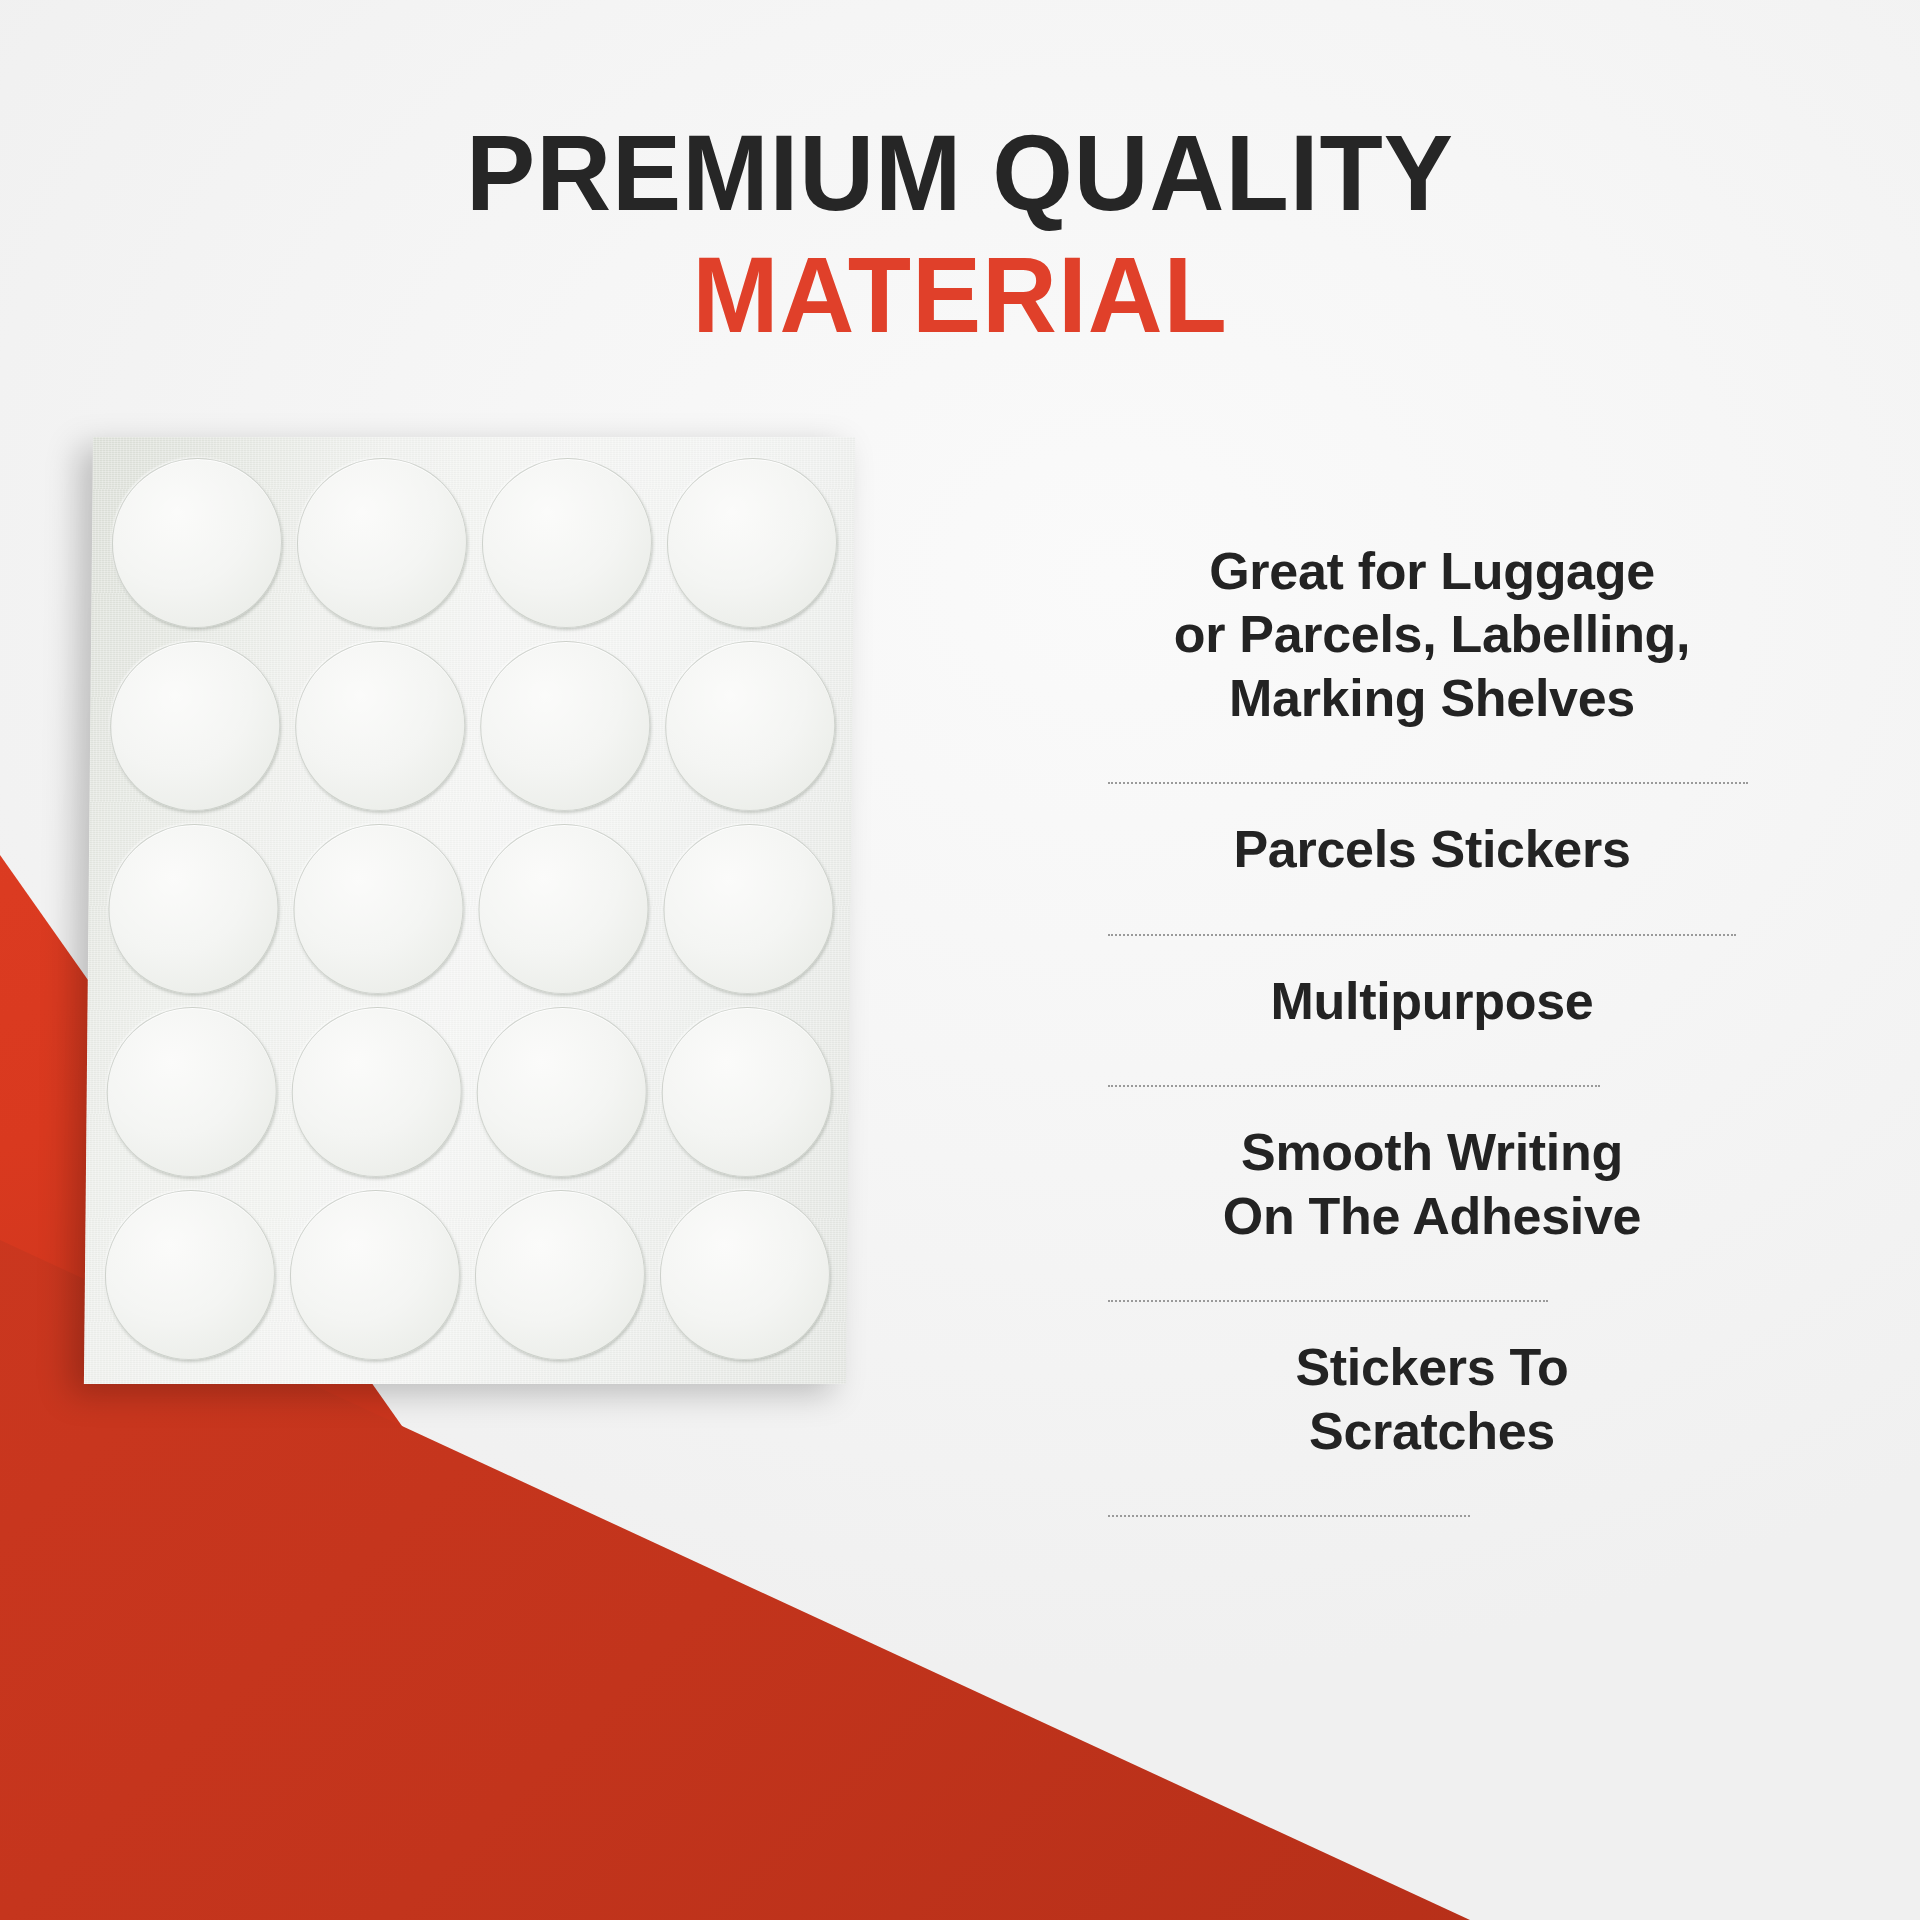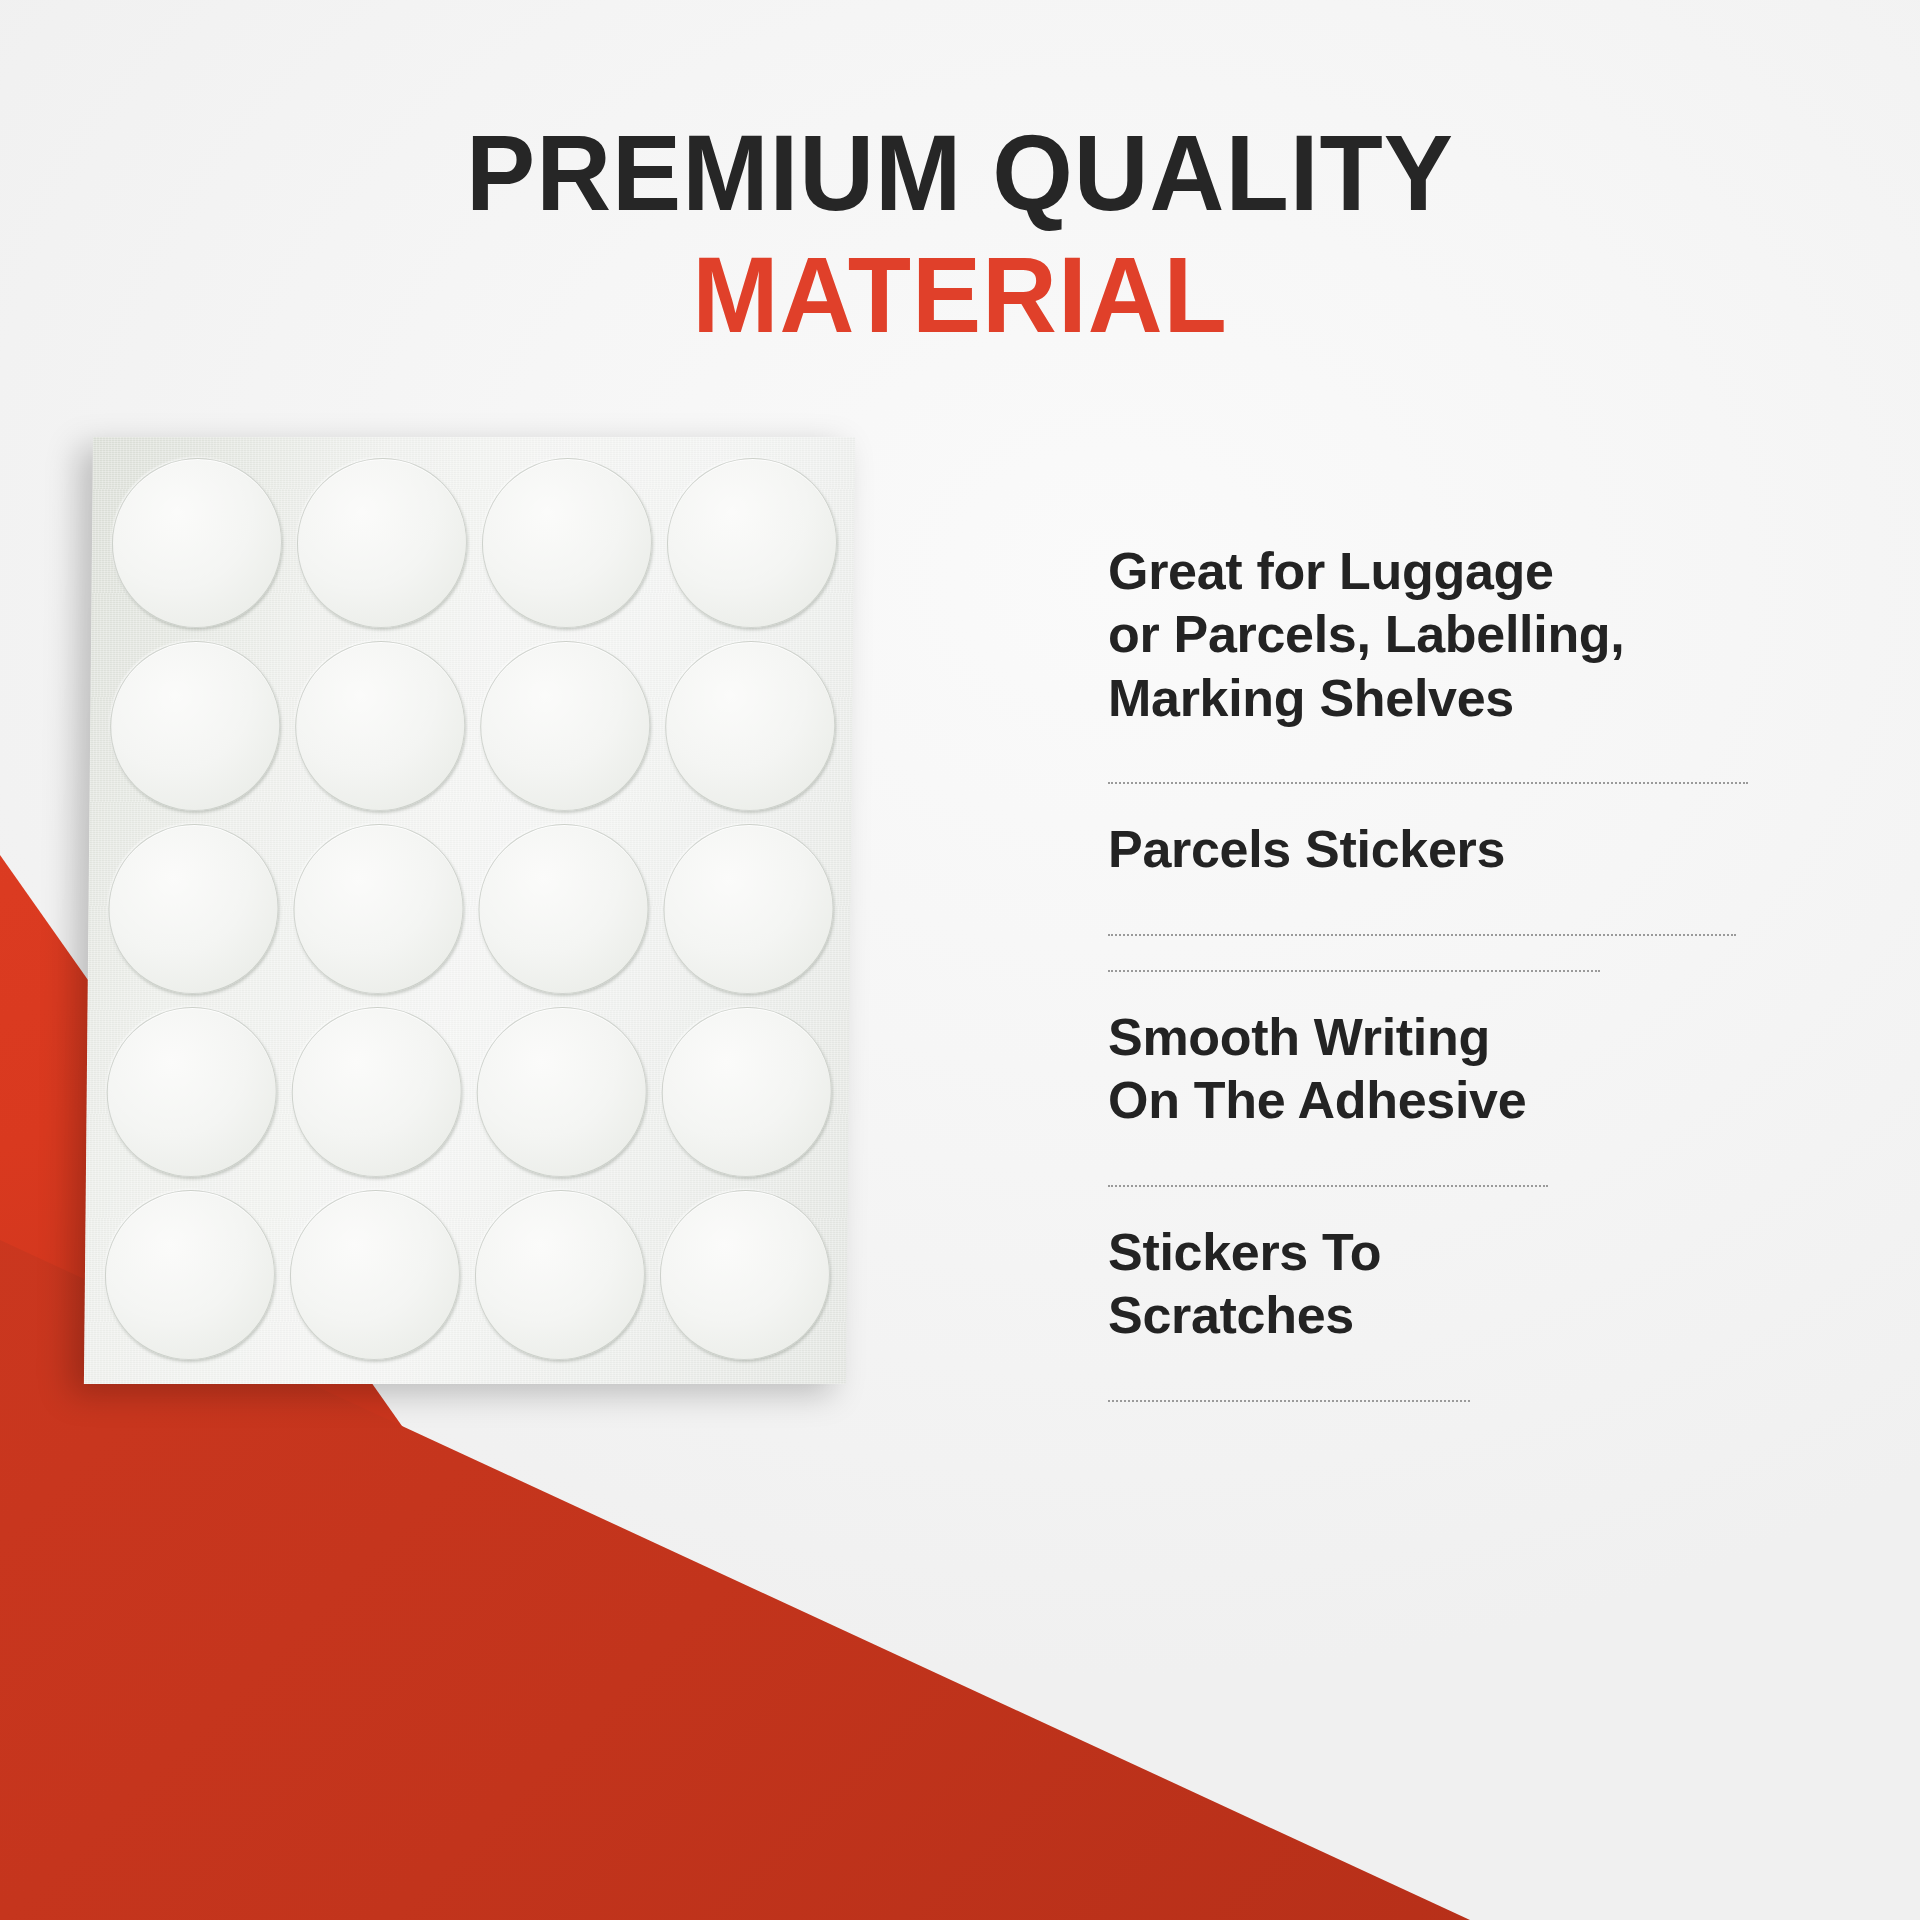--- a/index.html
+++ b/index.html
@@ -113,20 +113,21 @@
 
   
   #features{
     position:absolute;
     left:1108px;top:540px;
     width:648px;
     z-index:7;
   }
   .feature{
     padding-bottom:26px;
+    text-align:center;
   }
   .feature-text{
     font-size:52px;
     font-weight:bold;
     line-height:1.22;
     color:#232323;
     letter-spacing:-0.3px;
     white-space:pre-line;
   }
   .divider{
@@ -235,20 +236,23 @@
 or Parcels, Labelling,
 Marking Shelves</div>
     </div>
     <div class="divider w-full"></div>
 
     <div class="feature">
       <div class="feature-text">Parcels Stickers</div>
     </div>
     <div class="divider w-md"></div>
 
+    <div class="feature">
+      <div class="feature-text">Multipurpose</div>
+    </div>
     <div class="divider w-sm"></div>
 
     <div class="feature">
       <div class="feature-text">Smooth Writing
 On The Adhesive</div>
     </div>
     <div class="divider w-xs"></div>
 
     <div class="feature">
       <div class="feature-text">Stickers To

